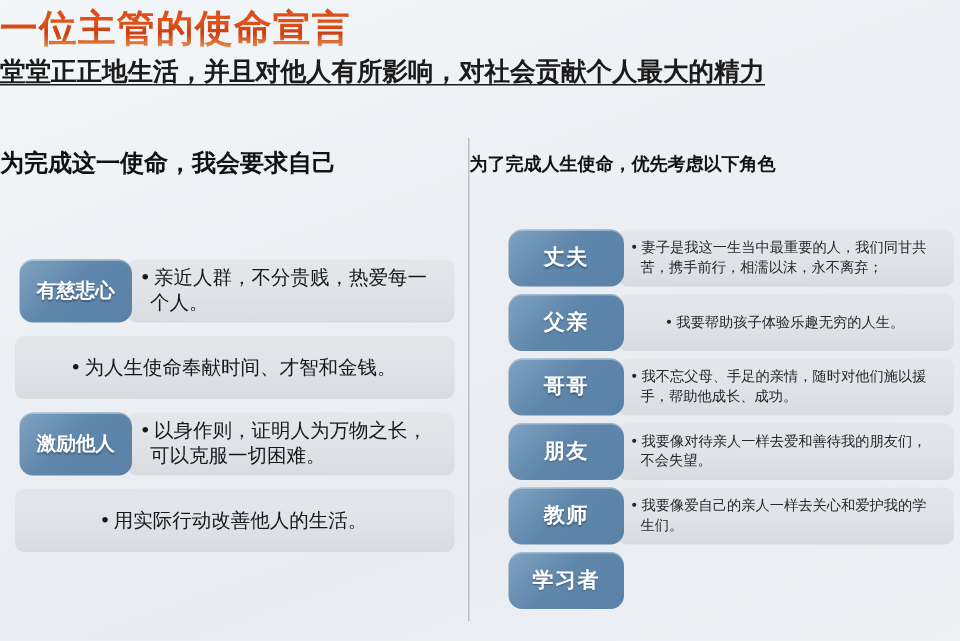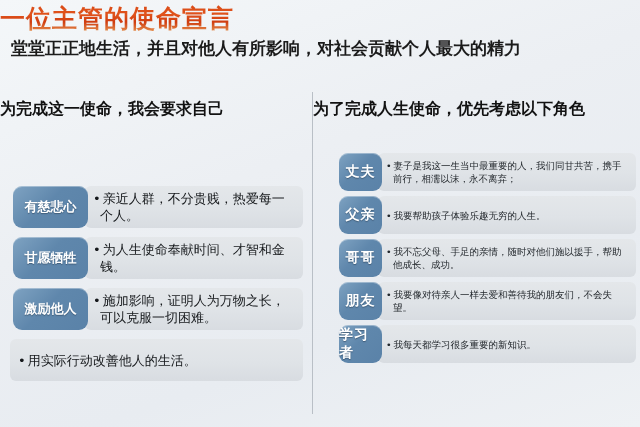--- a/index.html
+++ b/index.html
@@ -19,22 +19,22 @@
     position:absolute;top:4px;left:0;width:640px;
     font-size:25px;font-weight:bold;letter-spacing:1px;
     background:linear-gradient(180deg,#d94a16 0%,#e0531c 35%,#cf3c10 60%,#e9a25c 100%);
     -webkit-background-clip:text;background-clip:text;
     color:transparent;-webkit-text-fill-color:transparent;
     line-height:30px;
     white-space:nowrap;
   }
   .subtitle{
     position:absolute;top:36px;left:0;width:532px;
-    text-align:center;
     font-size:17px;font-weight:bold;color:#1b1b1b;
+    text-decoration:underline;
     text-underline-offset:3px;
     line-height:24px;
     white-space:nowrap;
   }
 
   
   .divider{
     position:absolute;left:312px;top:92px;width:1px;height:322px;
     background:#b9bfc6;
   }
@@ -42,53 +42,53 @@
   
   .col{position:absolute;top:92px;}
   .col-left{left:0;width:312px;}
   .col-right{left:313px;width:327px;}
 
   .col-head{
     text-align:left;font-weight:bold;color:#121212;
     white-space:nowrap;
   }
   .col-left .col-head{font-size:16px;line-height:22px;padding-top:6px;}
-  .col-right .col-head{font-size:16px;line-height:22px;padding-top:6px;}
+  .col-right .col-head{font-size:12px;line-height:22px;padding-top:6px;}
 
   
   .rows{position:absolute;left:0;top:0;}
-  .rows-left{left:13px;top:94px;width:290px;}
+  .rows-left{left:13px;top:81px;width:290px;}
   .rows-right{left:26px;top:61px;width:297px;}
 
   .row{position:relative;display:flex;align-items:stretch;}
   .rows-left .row{margin-bottom:9px;}
   .rows-right .row{margin-bottom:5px;}
 
   .chip{
     flex:0 0 auto;
     display:flex;align-items:center;justify-content:center;
     border-radius:9px;
     background:linear-gradient(135deg,#7fa3c2 0%,#5f87ac 45%,#5a82a8 100%);
     color:#ffffff;
     font-weight:bold;
     text-shadow:0 1px 1px rgba(40,60,80,.55);
     box-shadow:inset 0 1px 0 rgba(255,255,255,.35);
     position:relative;z-index:2;
     box-sizing:border-box;
   }
   .rows-left .chip{width:75px;height:42px;font-size:13px;letter-spacing:0px;}
-  .rows-right .chip{width:43px;height:38px;font-size:14px;letter-spacing:1px;font-family:Liberation Serif, serif;}
+  .rows-right .chip{width:77px;height:38px;font-size:14px;letter-spacing:1px;font-family:Liberation Serif, serif;}
 
   .body{
     flex:1 1 auto;
     background:linear-gradient(180deg,#e4e7ea 0%,#dfe3e7 55%,#d8dce1 100%);
     border-radius:0 9px 9px 0;
     display:flex;align-items:center;
     box-sizing:border-box;
-    position:relative;z-index:1;
+    position:relative;z-index:1;justify-content:center;
   }
   .rows-left .body{min-height:42px;padding:4px 10px 4px 8px;margin-left:-3px;border-radius:6px;}
   .rows-right .body{min-height:38px;padding:3px 10px 3px 8px;margin-left:-4px;border-radius:6px;}
 
   .txt{
     color:#15181b;
     text-indent:-7px;padding-left:7px;
   }
   .rows-left .txt{font-size:13px;line-height:17px;}
   .rows-right .txt{font-size:9.5px;line-height:13px;color:#23282d;}
@@ -113,30 +113,29 @@
     <div class="rows rows-left">
 
       <div class="row">
         <div class="chip">有慈悲心</div>
         <div class="body">
           <div class="txt">亲近人群，不分贵贱，热爱每一个人。</div>
         </div>
       </div>
 
       <div class="row">
-        <div class="chip">甘愿牺牲</div>
         <div class="body">
           <div class="txt">为人生使命奉献时间、才智和金钱。</div>
         </div>
       </div>
 
       <div class="row">
         <div class="chip">激励他人</div>
         <div class="body">
-          <div class="txt">施加影响，证明人为万物之长，可以克服一切困难。</div>
+          <div class="txt">以身作则，证明人为万物之长，可以克服一切困难。</div>
         </div>
       </div>
 
       <div class="row">
         <div class="body">
           <div class="txt">用实际行动改善他人的生活。</div>
         </div>
       </div>
 
     </div>
@@ -167,24 +166,27 @@
         </div>
       </div>
 
       <div class="row">
         <div class="chip">朋友</div>
         <div class="body">
           <div class="txt">我要像对待亲人一样去爱和善待我的朋友们，不会失望。</div>
         </div>
       </div>
 
+      <div class="row">
+        <div class="chip">教师</div>
+        <div class="body">
+          <div class="txt">我要像爱自己的亲人一样去关心和爱护我的学生们。</div>
+        </div>
+      </div>
 
       <div class="row">
         <div class="chip">学习者</div>
-        <div class="body">
-          <div class="txt">我每天都学习很多重要的新知识。</div>
-        </div>
       </div>
 
     </div>
   </div>
 
 </div>
 
 </body></html>

